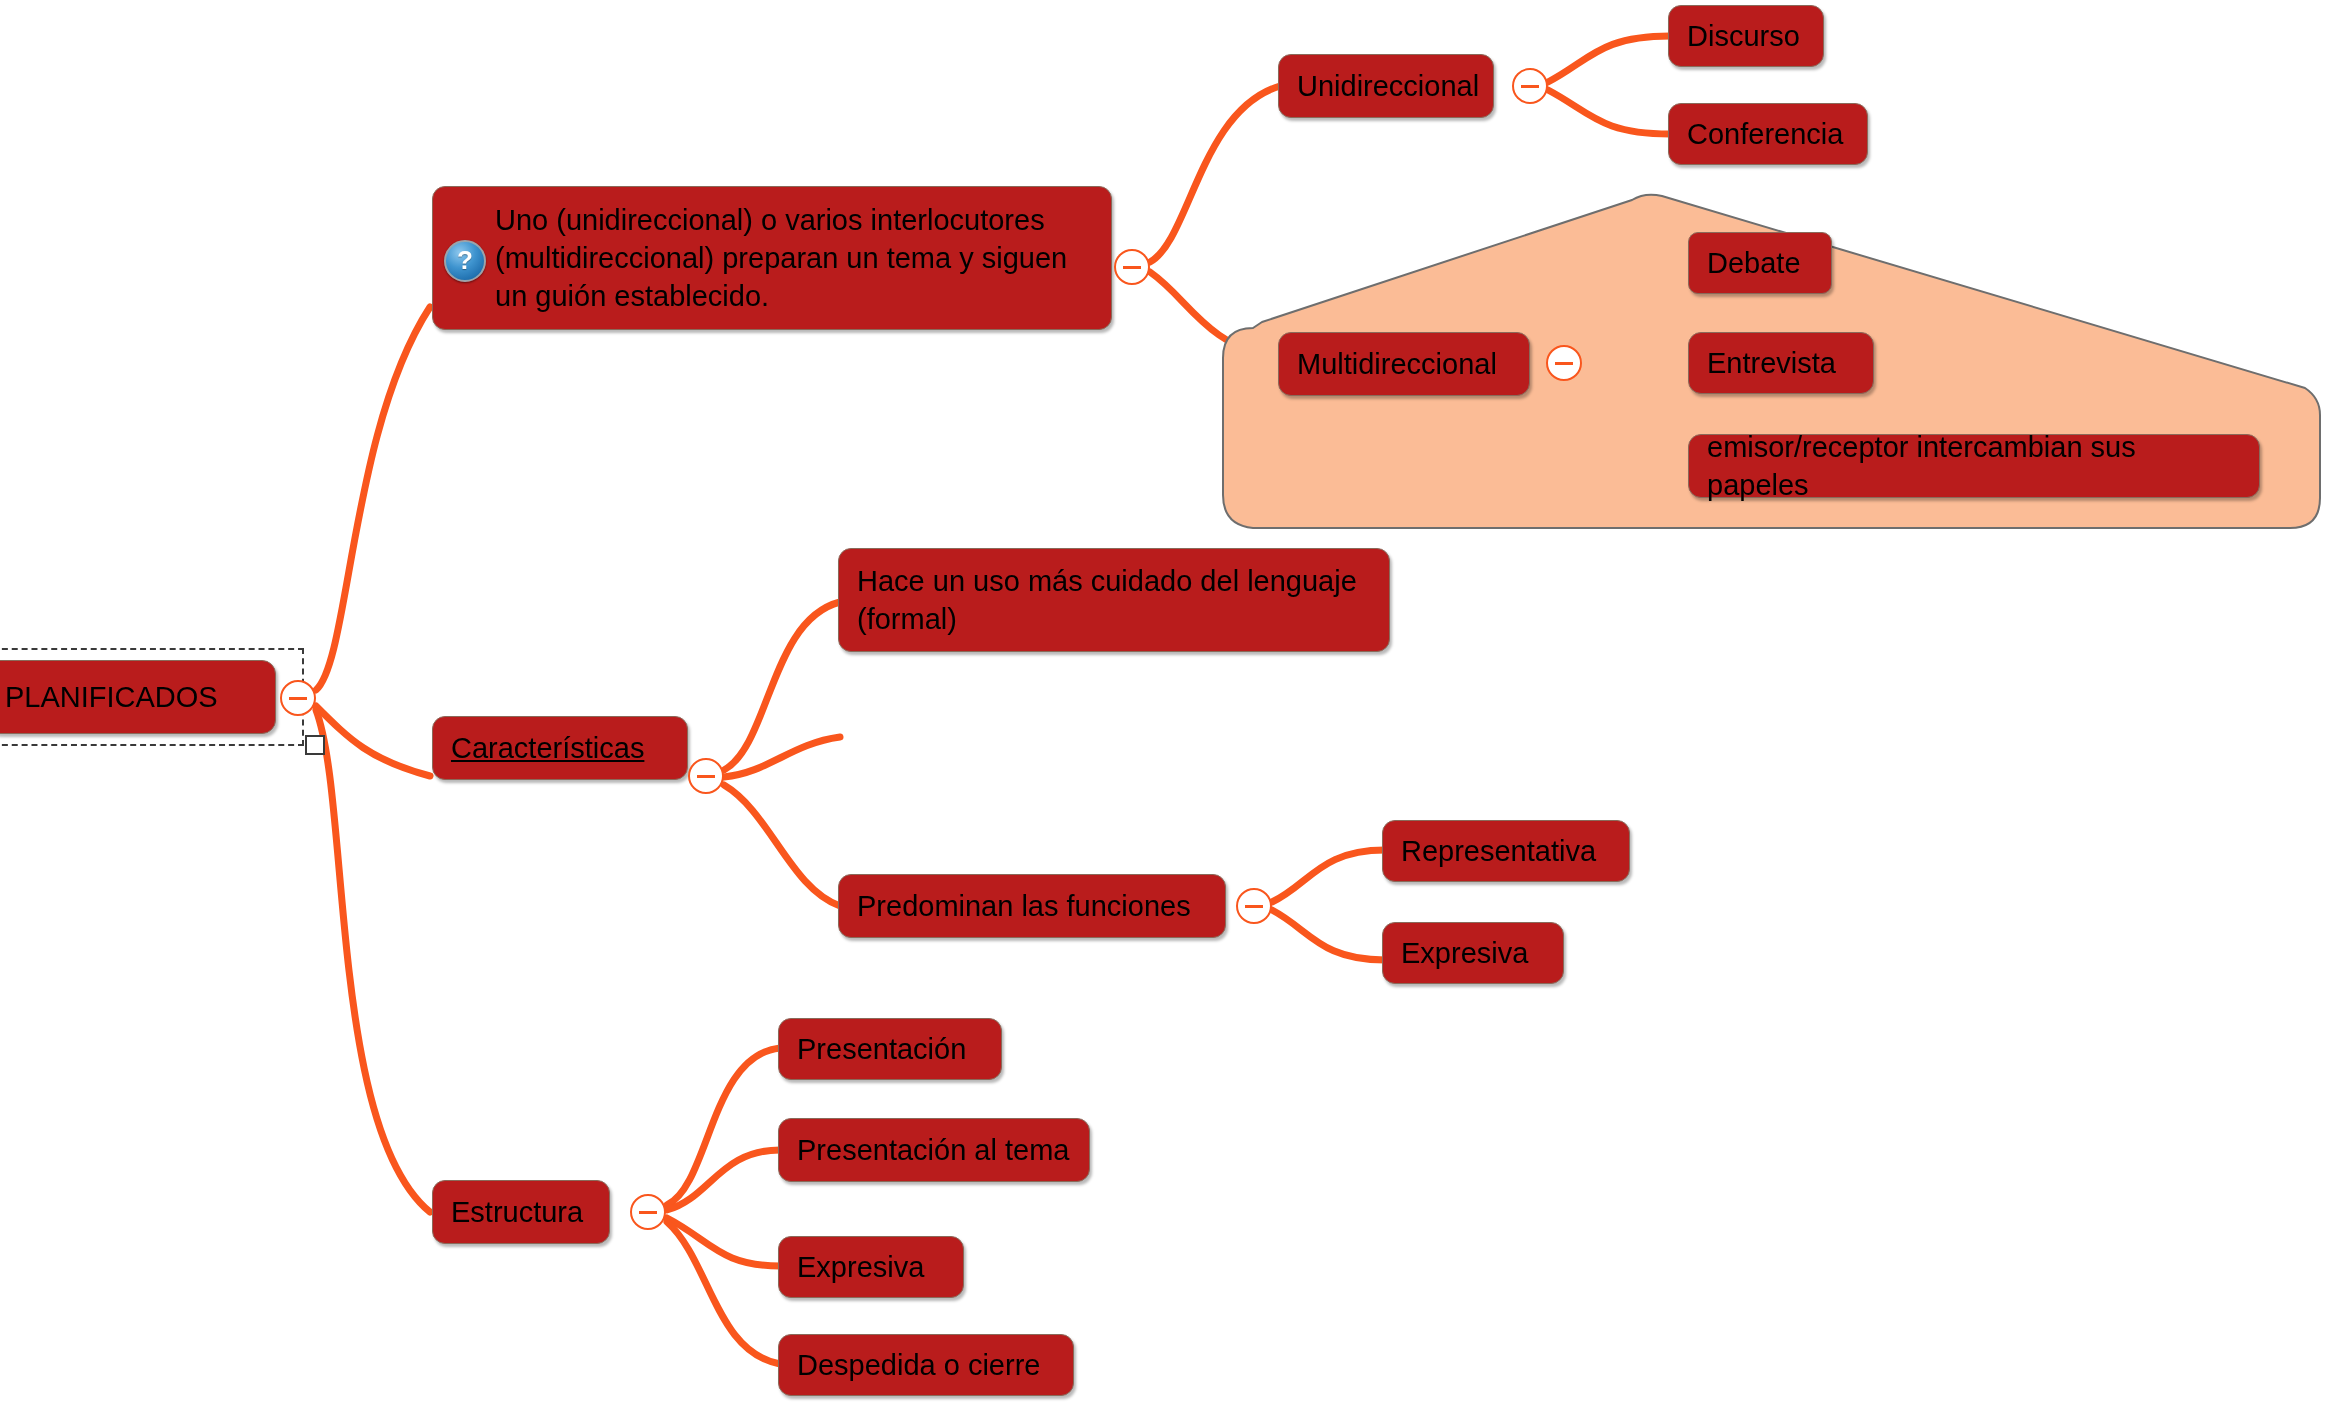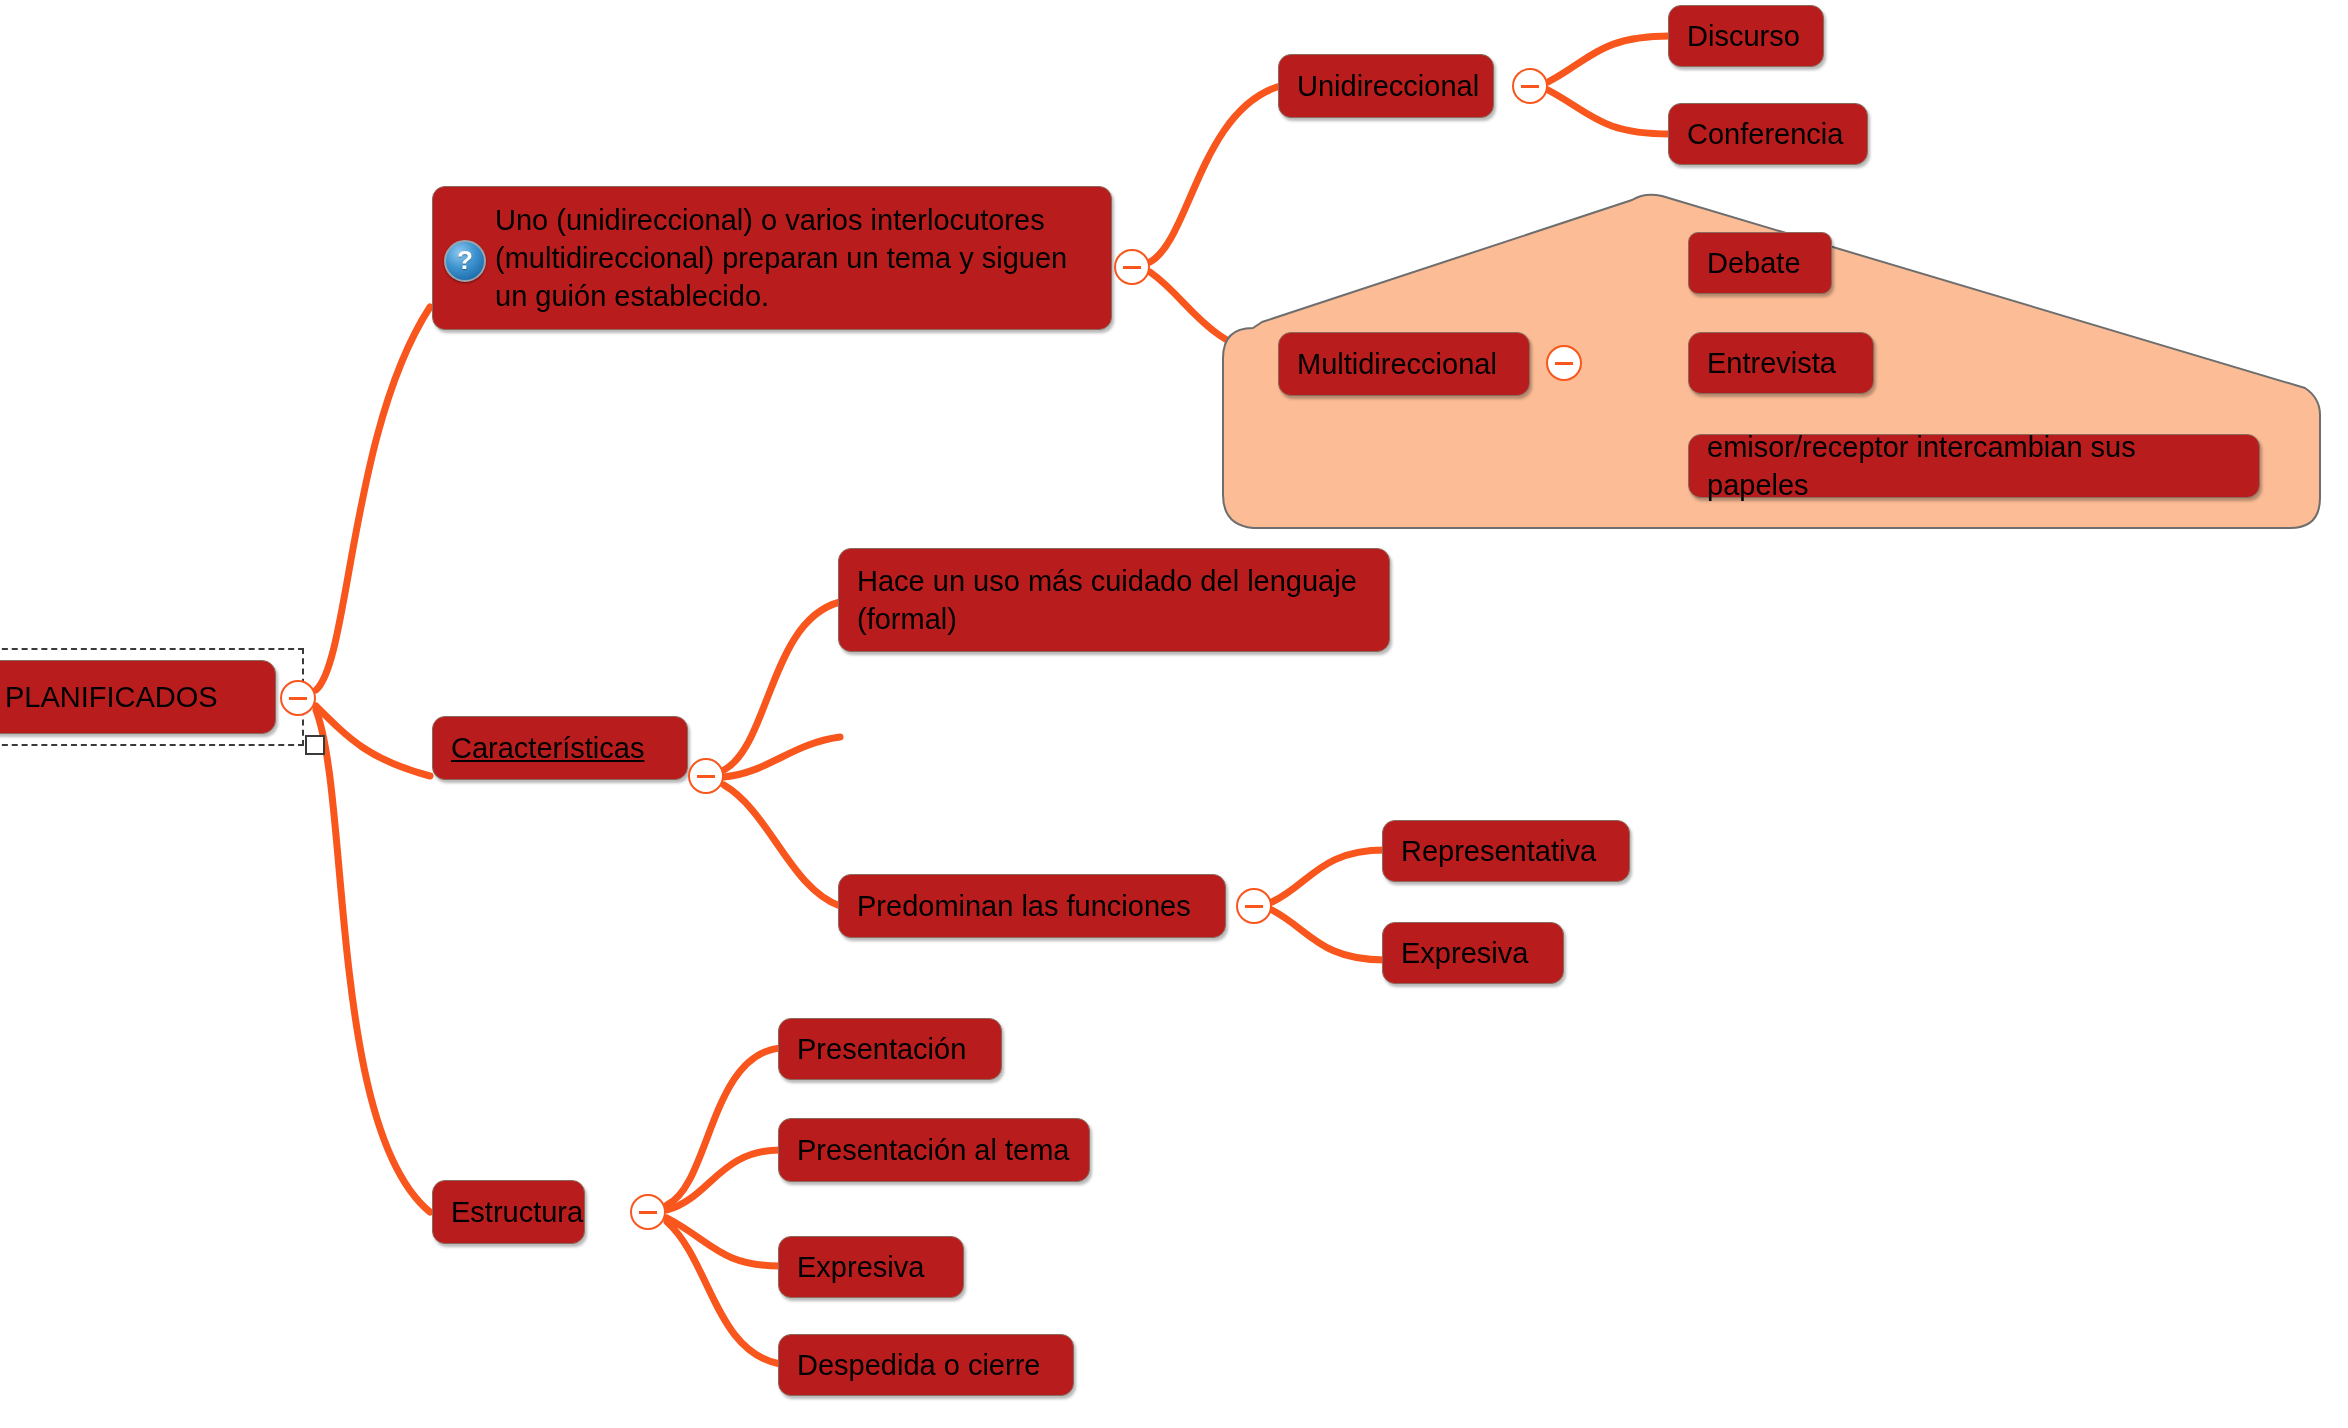--- a/index.html
+++ b/index.html
@@ -246,21 +246,21 @@
   <div class="toggle" style="left:1236px; top:888px;"></div>
 
   <div class="node" style="left:1382px; top:820px; width:248px; height:62px;">
     <span class="label">Representativa</span>
   </div>
 
   <div class="node" style="left:1382px; top:922px; width:182px; height:62px;">
     <span class="label">Expresiva</span>
   </div>
 
-  <div class="node" style="left:432px; top:1180px; width:153px; height:64px;">
+  <div class="node" style="left:432px; top:1180px; width:178px; height:64px;">
     <span class="label">Estructura</span>
   </div>
   <div class="toggle" style="left:630px; top:1194px;"></div>
 
   <div class="node" style="left:778px; top:1018px; width:224px; height:62px;">
     <span class="label">Presentación</span>
   </div>
 
   <div class="node" style="left:778px; top:1118px; width:312px; height:64px;">
     <span class="label">Presentación al tema</span>

